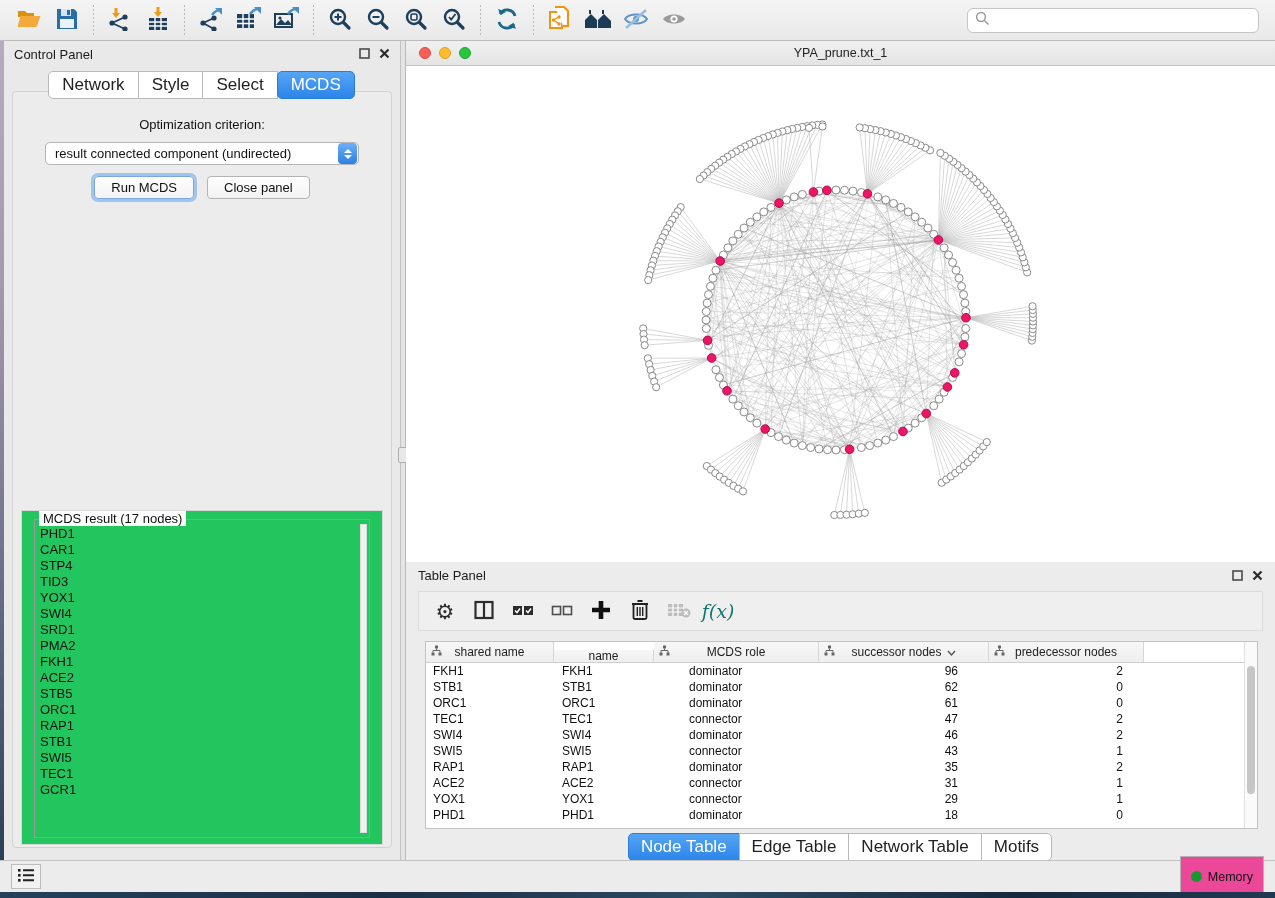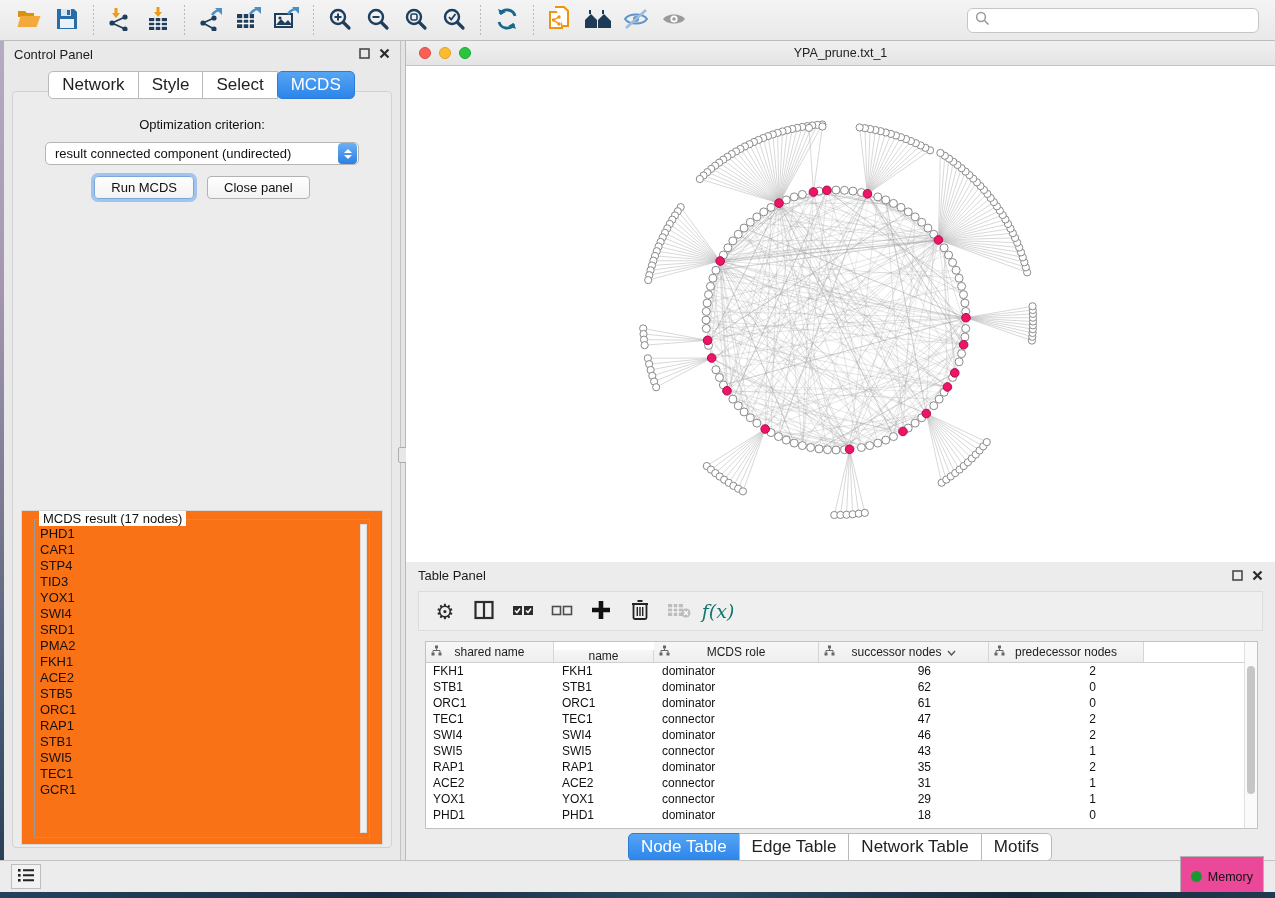--- a/index.html
+++ b/index.html
@@ -42,21 +42,21 @@
   .dropdown .dd-text { font-size:13px; color:#111; padding-left:9px; flex:1; white-space:nowrap; }
   .dd-stepper { width:19px; height:21px; margin:0 1px; border-radius:4px;
     background:linear-gradient(#6cb0f5,#2e7fe2); display:flex; flex-direction:column;
     align-items:center; justify-content:center; gap:2px; }
   .dd-stepper .up { width:0; height:0; border-left:4px solid transparent; border-right:4px solid transparent; border-bottom:4px solid #fff; }
   .dd-stepper .down { width:0; height:0; border-left:4px solid transparent; border-right:4px solid transparent; border-top:4px solid #fff; }
   .btn-row { display:flex; justify-content:center; gap:13px; margin-top:11px; }
   .push-btn { font-size:13px; color:#111; background:linear-gradient(#ffffff,#f2f2f2);
     border:1px solid #b3b3b3; border-radius:4px; padding:3px 16px; font-family:"Liberation Sans",sans-serif; }
   .push-btn.focus { box-shadow:0 0 0 3px rgba(110,170,240,.6); border-color:#7aa8dd; }
-  .result-box { position:absolute; left:8px; right:8px; top:418px; bottom:2px; background:#f97316;
+  .result-box { position:absolute; left:8px; right:8px; top:418px; bottom:2px; background:#22c55e;
     border:1px solid #d8d8d8;padding-left:24px; }
   .fieldset { position:absolute; left:12px; right:12px; top:8px; bottom:6px; border:1px solid #9a9a9a; }
   .fieldset .legend { position:absolute; top:-9px; left:4px; background:#fff; padding:0 4px;
     font-size:13px; color:#111; }
   .mcds-list { position:absolute; left:2px; right:10px; top:6px; bottom:2px; overflow:hidden;
     font-size:13px; color:#111; line-height:16px; padding-left:3px; }
   .list-scroll { position:absolute; right:2px; top:4px; bottom:4px; width:7px; background:#f1f1f1;
     border:1px solid #dcdcdc; }
 
   .v-splitter { position:absolute; left:401px; top:41px; width:5px; height:819px; background:#e4e4e4;
@@ -88,21 +88,21 @@
   .table-wrap { position:absolute; left:19px; right:17px; top:79px; height:188px; background:#fff;
     border:1px solid #c2c2c2; overflow:hidden; }
   .thead { display:flex; height:21px; border-bottom:1px solid #cfcfcf; }
   .th { background:linear-gradient(#f7f7f7,#eeeeee); border-right:1px solid #d6d6d6; display:flex;
     align-items:center; justify-content:center; font-size:12px; color:#222; gap:5px; position:relative; }
   .th .colicon { position:absolute; left:5px; }
   .tr { display:flex; height:16px; align-items:center; }
   .td { font-size:12px; color:#111; overflow:hidden; white-space:nowrap; }
   .td.c0 { padding-left:7px; }
   .td.c1 { padding-left:8px; }
-  .td.c2 { padding-left:8px; }
+  .td.c2 { padding-left:8px;margin-left:27px; }
   .td.num3 { text-align:right; padding-right:58px; }
   .td.num4 { text-align:right; padding-right:48px; }
   .tbl-scroll { position:absolute; right:0; top:0; bottom:0; width:13px; background:#fafafa; border-left:1px solid #e0e0e0; }
   .tbl-thumb { position:absolute; left:2px; right:2px; top:24px; height:128px; background:#c6c6c6; border-radius:5px; }
   .tp-tabs { position:absolute; left:0; right:0; top:271px; display:flex; justify-content:center; }
   .tp-tabs .tab { padding:3px 12px; }
   .tp-tabs .tab.active { background:linear-gradient(#55a5f4,#2c85ea); color:#fff; border-color:#2c7cd4; border-radius:5px 0 0 5px; }
 
   
   .statusbar { position:absolute; left:0; top:860px; width:1275px; height:32px; background:#ececec;

